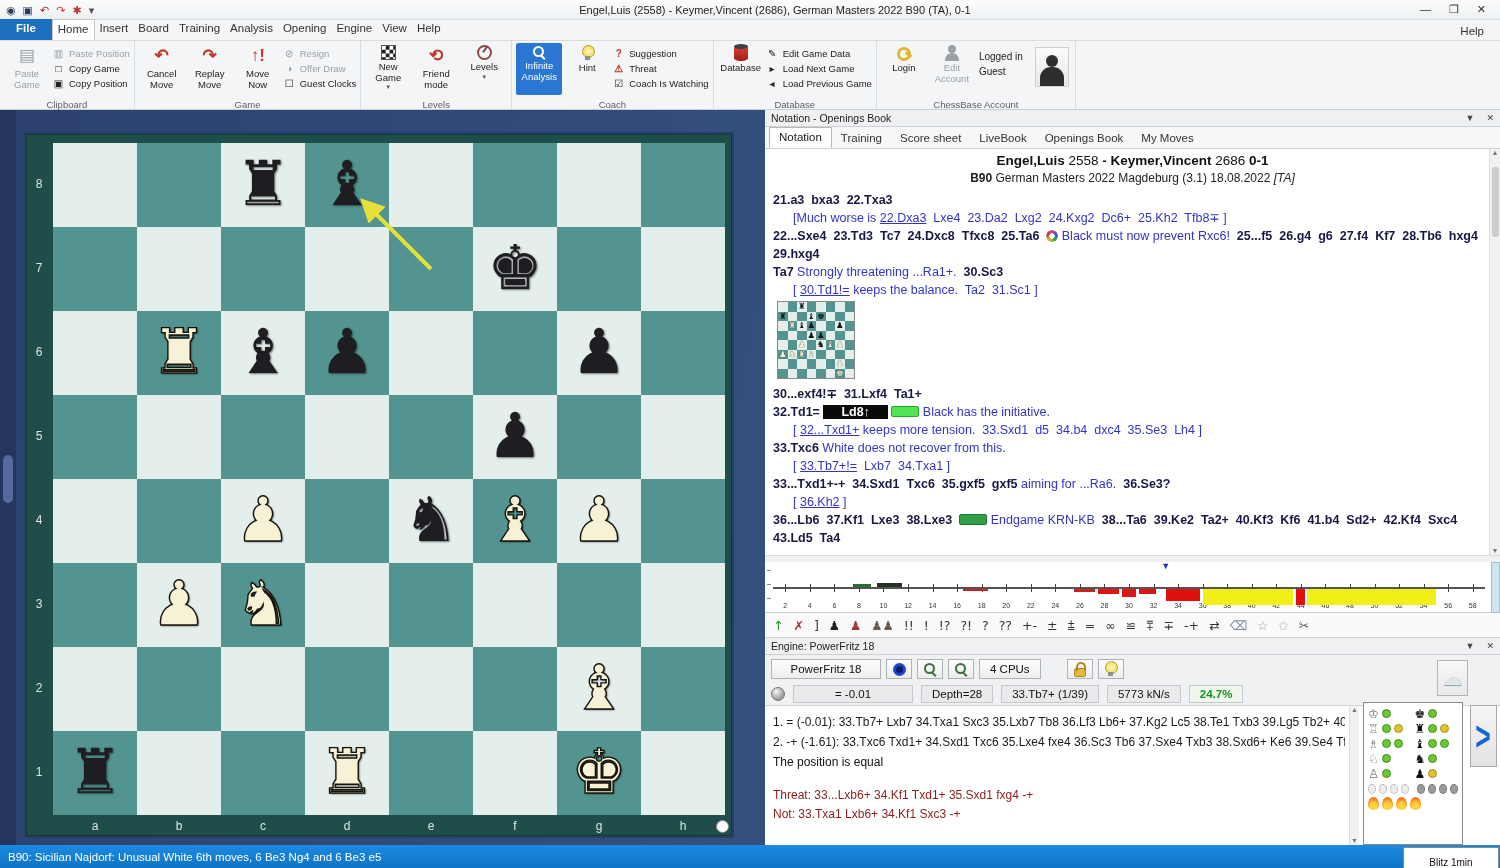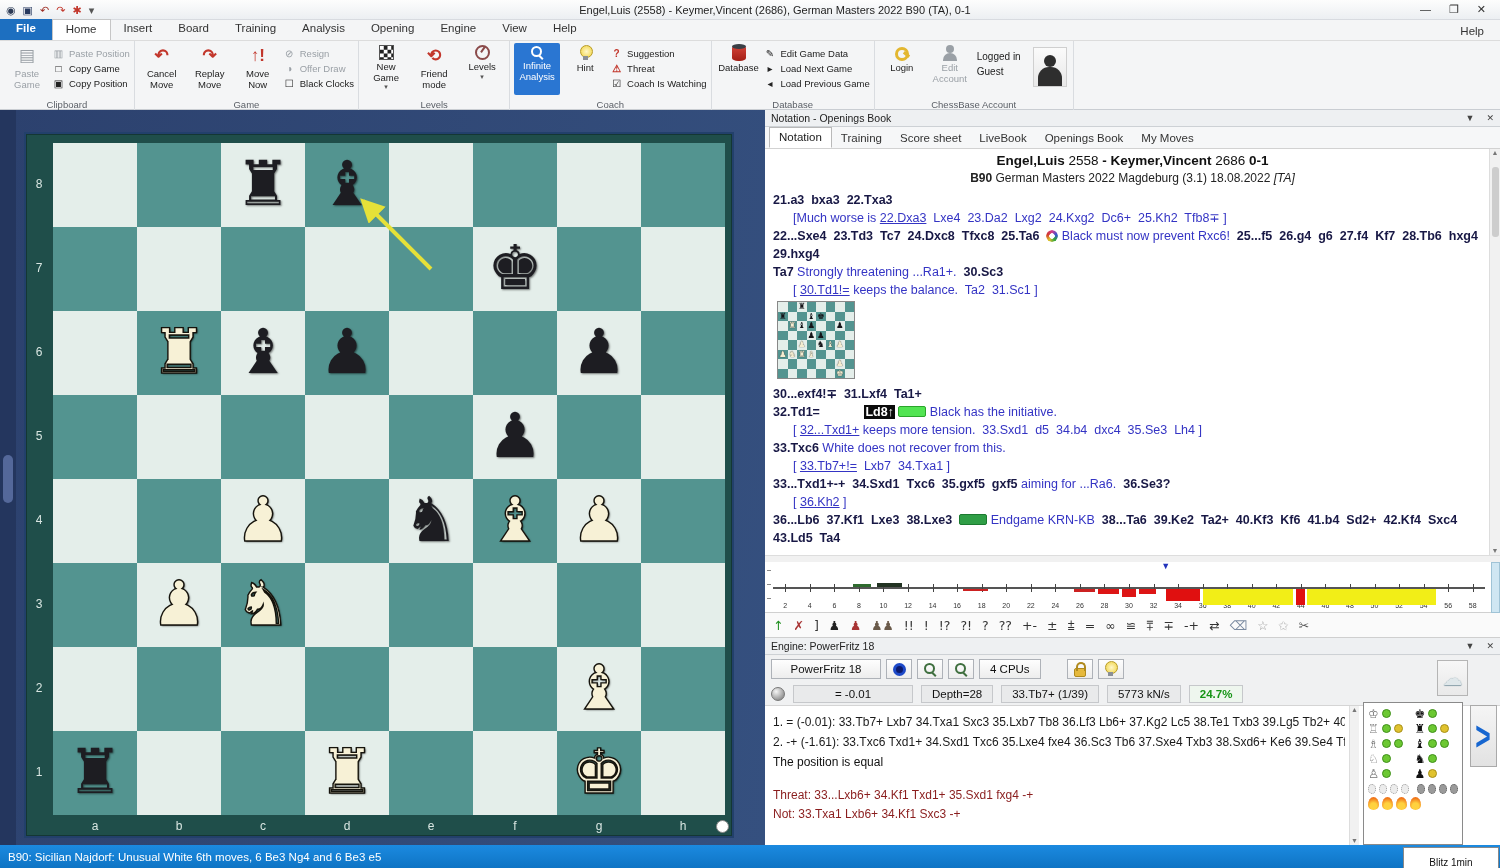--- a/index.html
+++ b/index.html
@@ -10,21 +10,21 @@
   #titlebar { position:absolute; left:0; top:0; width:1500px; height:20px; background:linear-gradient(#fdfdfd,#eceff2); border-bottom:1px solid #d8dbe0; display:flex; align-items:center; }
   #qat { display:flex; align-items:center; gap:7px; padding-left:6px; width:130px; }
   .qicon { font-size:11px; line-height:14px; }
   #wtitle { flex:1; text-align:center; font-size:11px; color:#222; }
   #wincontrols { display:flex; gap:18px; padding-right:14px; font-size:11px; color:#333; }
   #wincontrols span { cursor:default; }
 
   
   #menubar { position:absolute; left:0; top:20px; width:1500px; height:21px; background:#f4f5f6; display:flex; align-items:flex-end; border-bottom:1px solid #dcdcdc; }
   .file-tab { background:#1d6fc0; color:#fff; font-size:11.5px; font-weight:bold; padding:3px 16px; height:21px; }
-  .mtab { font-size:11.5px; color:#333; padding:3px 13px; height:21px; }
+  .mtab { font-size:11.5px; color:#333; padding:3px 5px; height:21px; }
   .mtab.active { background:#fff; border:1px solid #c6c6c6; border-bottom:none; }
   #menu-help-right { margin-left:auto; padding:3px 16px; font-size:11.5px; color:#333; }
 
   
   #ribbon { position:absolute; left:0; top:41px; width:1500px; height:69px; background:#f4f5f6; border-bottom:1px solid #c9cdd2; display:flex; }
   .rgroup { position:relative; height:69px; border-right:1px solid #d9dce0; padding:2px 4px 12px 4px; display:flex; }
   .rglabel { position:absolute; bottom:0; left:0; right:0; text-align:center; font-size:9.5px; color:#5a5f66; }
   .rbody { display:flex; align-items:flex-start; gap:2px; }
   .rbtn-big { width:46px; min-height:52px; display:flex; flex-direction:column; align-items:center; text-align:center; font-size:9.5px; color:#222; padding:2px 1px; border-radius:2px; }
   .rbtn-big .blabel { line-height:10.5px; margin-top:2px; }
@@ -93,21 +93,21 @@
   #gh1 .bold { font-weight:bold; }
   #gh2 { text-align:center; font-size:12px; color:#222; padding:3px 0 4px; }
   #gh2 .bold { font-weight:bold; } #gh2 .it { font-style:italic; }
   #moves { padding:2px 20px 0 8px; }
   .nline { font-size:12.5px; line-height:18px; white-space:pre-wrap; color:#181845; }
   .nline.ind { padding-left:20px; }
   .seg-m { color:#181845; font-weight:bold; }
   .seg-v { color:#3434c4; }
   .seg-a { color:#3434c4; }
   .seg-u { color:#3434c4; text-decoration:underline; }
-  .seg-hl { background:#0a0a0a; color:#fff; font-weight:bold; padding:0 1px;margin-left:41px; }
+  .seg-hl { background:#0a0a0a; color:#fff; font-weight:bold; padding:0 18px; }
   .badge { display:inline-block; width:28px; height:11px; border-radius:2px; vertical-align:-1px; }
   .badge.b1 { background:#52e452; border:1px solid #2aa52a; }
   .badge.b2 { background:#2f9e46; border:1px solid #1c7a30; }
   .color-circle { display:inline-block; width:12px; height:12px; border-radius:50%; vertical-align:-2px; background:conic-gradient(#d23a8e,#3a56d2,#2fa43a,#e0c22e,#d23a2e,#d23a8e); -webkit-mask:radial-gradient(circle 6px at 6px 6px,transparent 2.5px,#000 3px); mask:radial-gradient(circle 6px at 6px 6px,transparent 2.5px,#000 3px); }
   #mini-wrap { height:82px; position:relative; margin:2px 0 2px 4px; }
   #mini { position:absolute; left:0; top:0; width:78px; height:78px; border:1px solid #888; }
   .msq { position:absolute; width:9.5px; height:9.5px; }
   .msq.l { background:#e4eeea; } .msq.d { background:#539490; }
   .mpc { position:absolute; width:9.5px; height:9.5px; font-family:"DejaVu Sans",sans-serif; font-size:8.5px; line-height:9.5px; text-align:center; }
   .mpc.w { color:#f3ecd0; text-shadow:0 0 1px #000; }
@@ -250,21 +250,21 @@
             <div class="rbtn-small disabled">
               <span class="ic sm-ic i-grey">⊘</span>
               <span>Resign</span>
             </div>
             <div class="rbtn-small disabled">
               <span class="ic sm-ic i-grey">◑</span>
               <span>Offer Draw</span>
             </div>
             <div class="rbtn-small">
               <span class="ic sm-ic ">☐</span>
-              <span>Black Clocks</span>
+              <span>Guest Clocks</span>
             </div>
           </div>
         </div>
         <div class="rglabel">Game</div>
       </div>
       <div class="rgroup">
         <div class="rbody">
           <div class="rbtn-big">
             <span class="ic big-ic css-board"></span>
             <div class="blabel">New Game </div>

